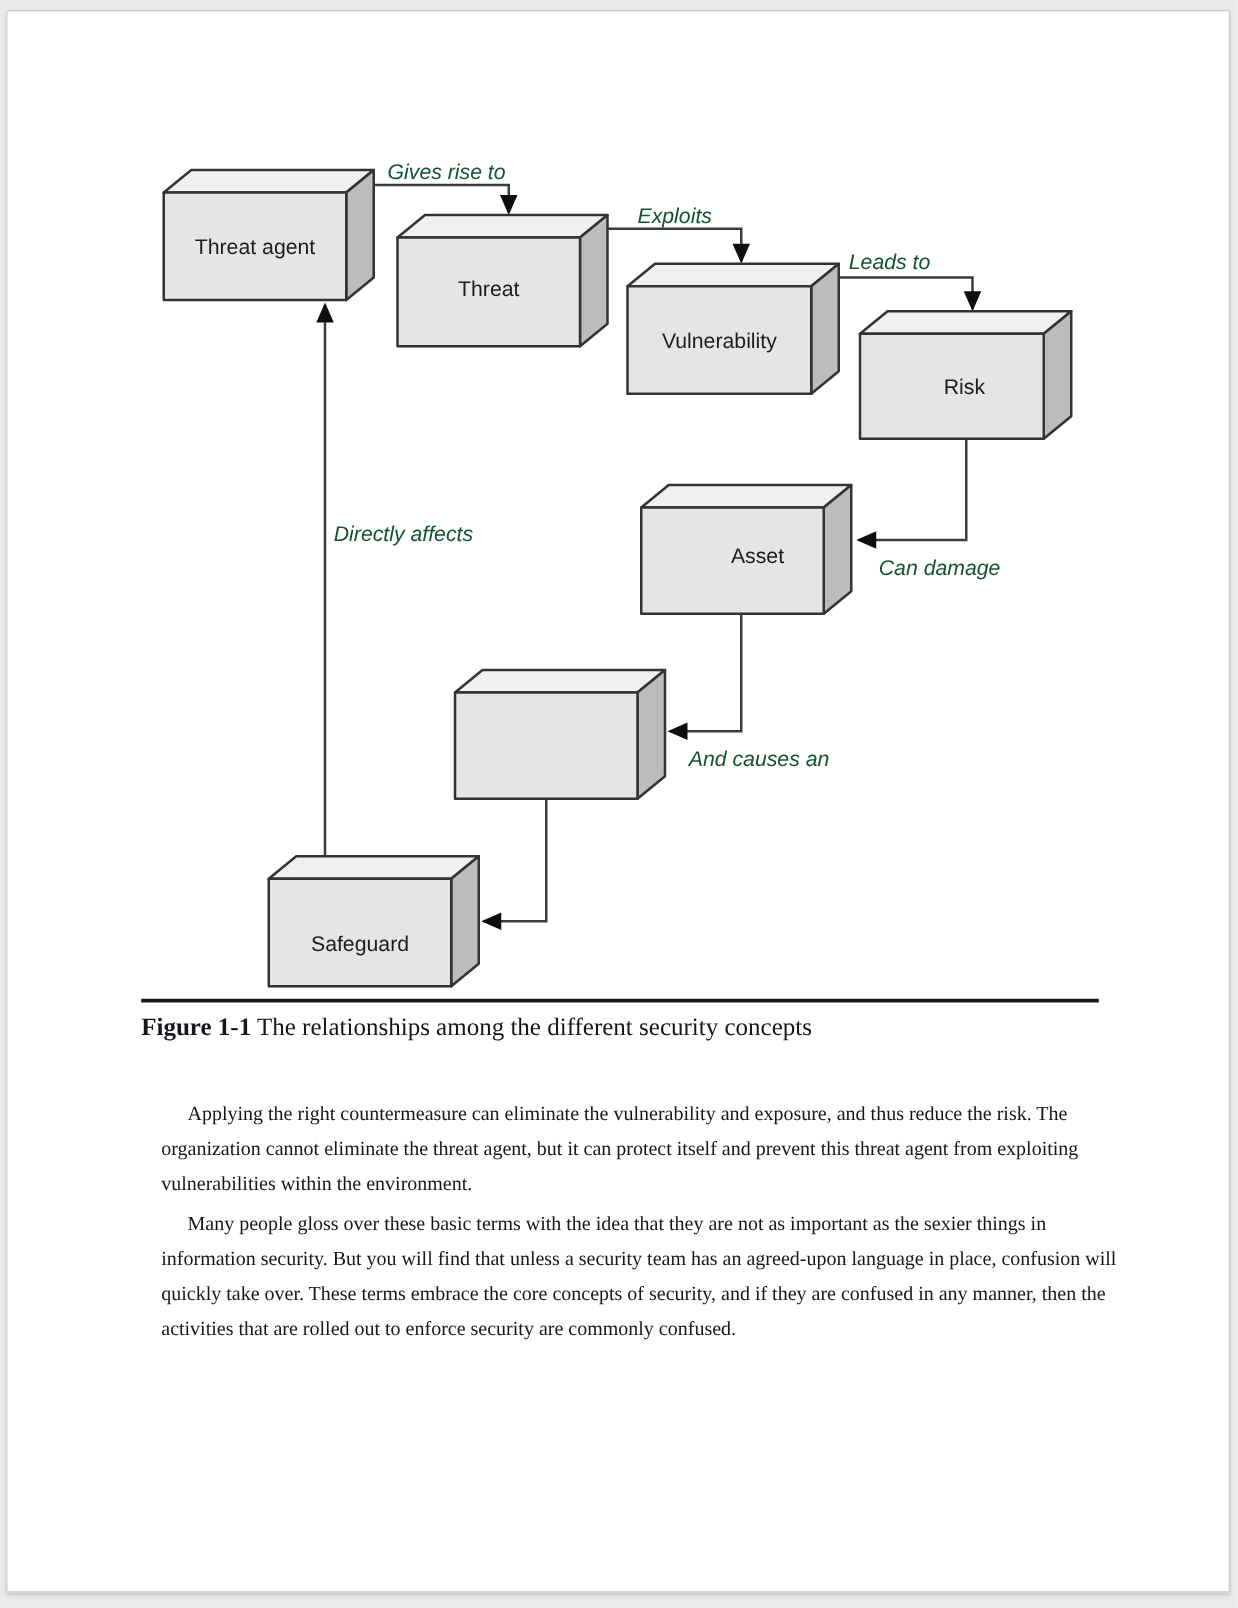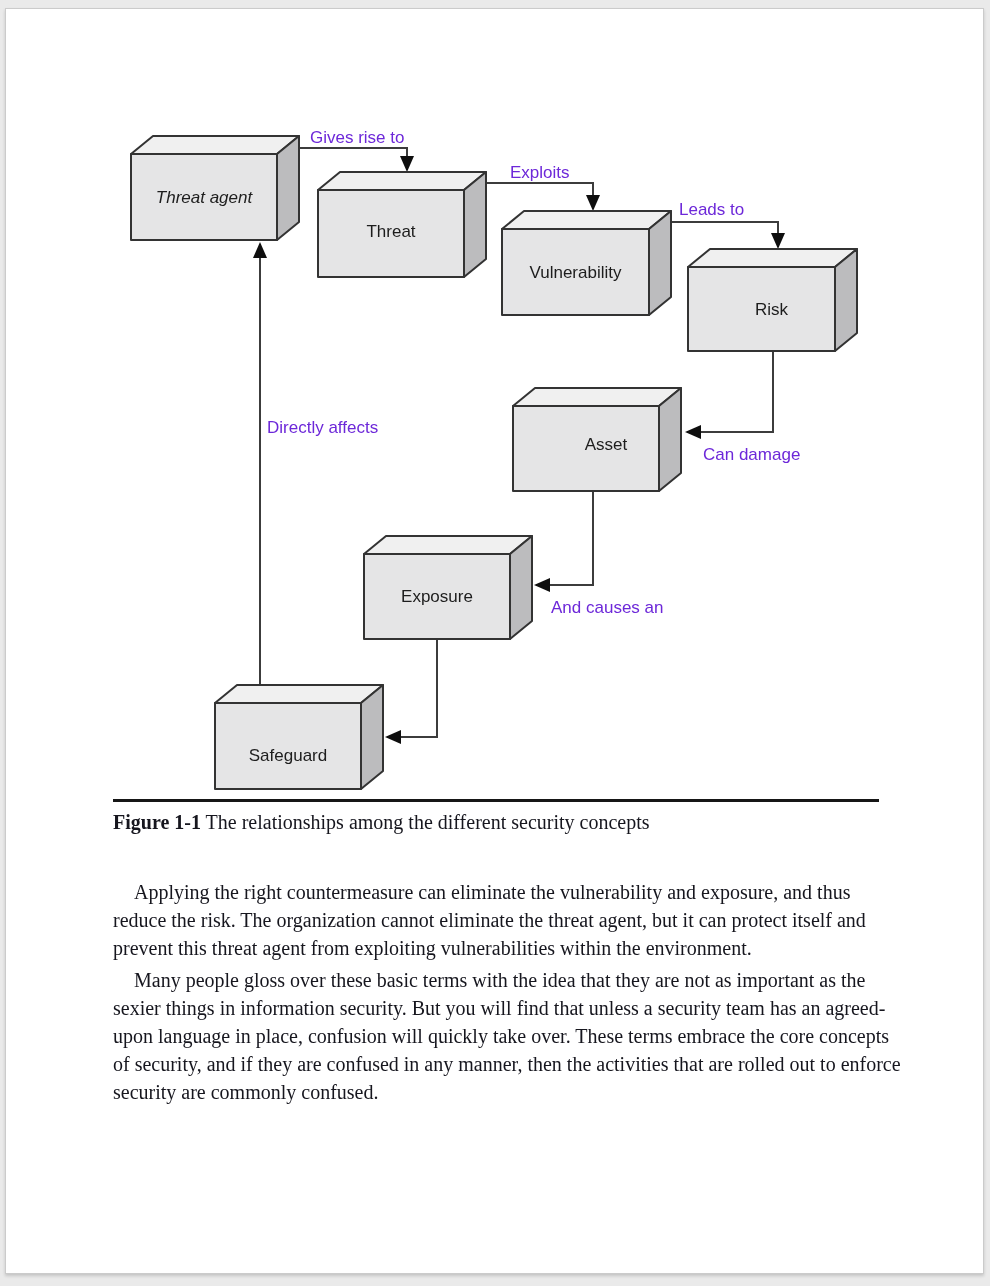--- a/index.html
+++ b/index.html
@@ -31,27 +31,28 @@
   .blabel {
     position: absolute;
     display: flex;
     align-items: center;
     justify-content: center;
     text-align: center;
     font-size: 17px;
     line-height: 25px;
     color: #1d1d1d;
   }
-  .blabel.pad2 { padding: 0 18px; box-sizing: border-box; font-style: italic; }
+  .blabel.pad2 { padding: 0 18px; box-sizing: border-box; }
   .clabel {
     position: absolute;
     font-size: 17px;
     line-height: 25px;
-    color: #6d28d9;
+    color: #14532d;
     white-space: pre-line;
+    font-style: italic;
   }
   .text-block {
     position: absolute;
     left: 113px; top: 799px;
     width: 790px;
     color: #16161e;
   }
   .figure-rule {
     width: 766px; height: 0;
     border-top: 3px solid #161616;
@@ -59,23 +60,23 @@
   }
   .caption {
     font-family: "Liberation Serif", serif;
     font-size: 20px;
     line-height: 26px;
     margin: 0 0 43px 0;
   }
   .capb { font-weight: bold; }
   .para {
     font-family: "Liberation Serif", serif;
-    font-size: 20px;
+    font-size: 16px;
     line-height: 28px;
-    margin: 0 0 4px 0;
+    margin: 0 0 4px 16px;
     text-indent: 21px;
     text-align: left;
   }
 </style>
 </head>
 <body>
 
 <div class="stage">
   <div class="paper"></div>
 
@@ -129,21 +130,20 @@
       <polygon class="fside" points="361,703 383,685 383,771 361,789"></polygon>
       <rect class="ffront" x="215" y="703" width="146" height="86"></rect>
     </g>
   </svg>
 
   <span class="blabel pad2" style="left:131px;top:154px;width:146px;height:86px">Threat agent</span>
   <span class="blabel" style="left:318px;top:190px;width:146px;height:83px">Threat</span>
   <span class="blabel" style="left:502px;top:229px;width:147px;height:86px">Vulnerability</span>
   <span class="blabel" style="left:688px;top:267px;width:167px;height:84px">Risk</span>
   <span class="blabel" style="left:533px;top:406px;width:146px;height:76px">Asset</span>
-  <span class="blabel" style="left:364px;top:554px;width:146px;height:85px">Exposure</span>
   <span class="blabel" style="left:215px;top:703px;width:146px;height:104px">Safeguard</span>
 
   <span class="clabel" style="left:310px;top:125px">Gives rise to</span>
   <span class="clabel" style="left:510px;top:160px">Exploits</span>
   <span class="clabel" style="left:679px;top:197px">Leads to</span>
   <span class="clabel" style="left:703px;top:442px">Can damage</span>
   <span class="clabel" style="left:551px;top:595px">And causes an</span>
   <span class="clabel" style="left:267px;top:415px">Directly affects</span>
 
   <div class="text-block">

